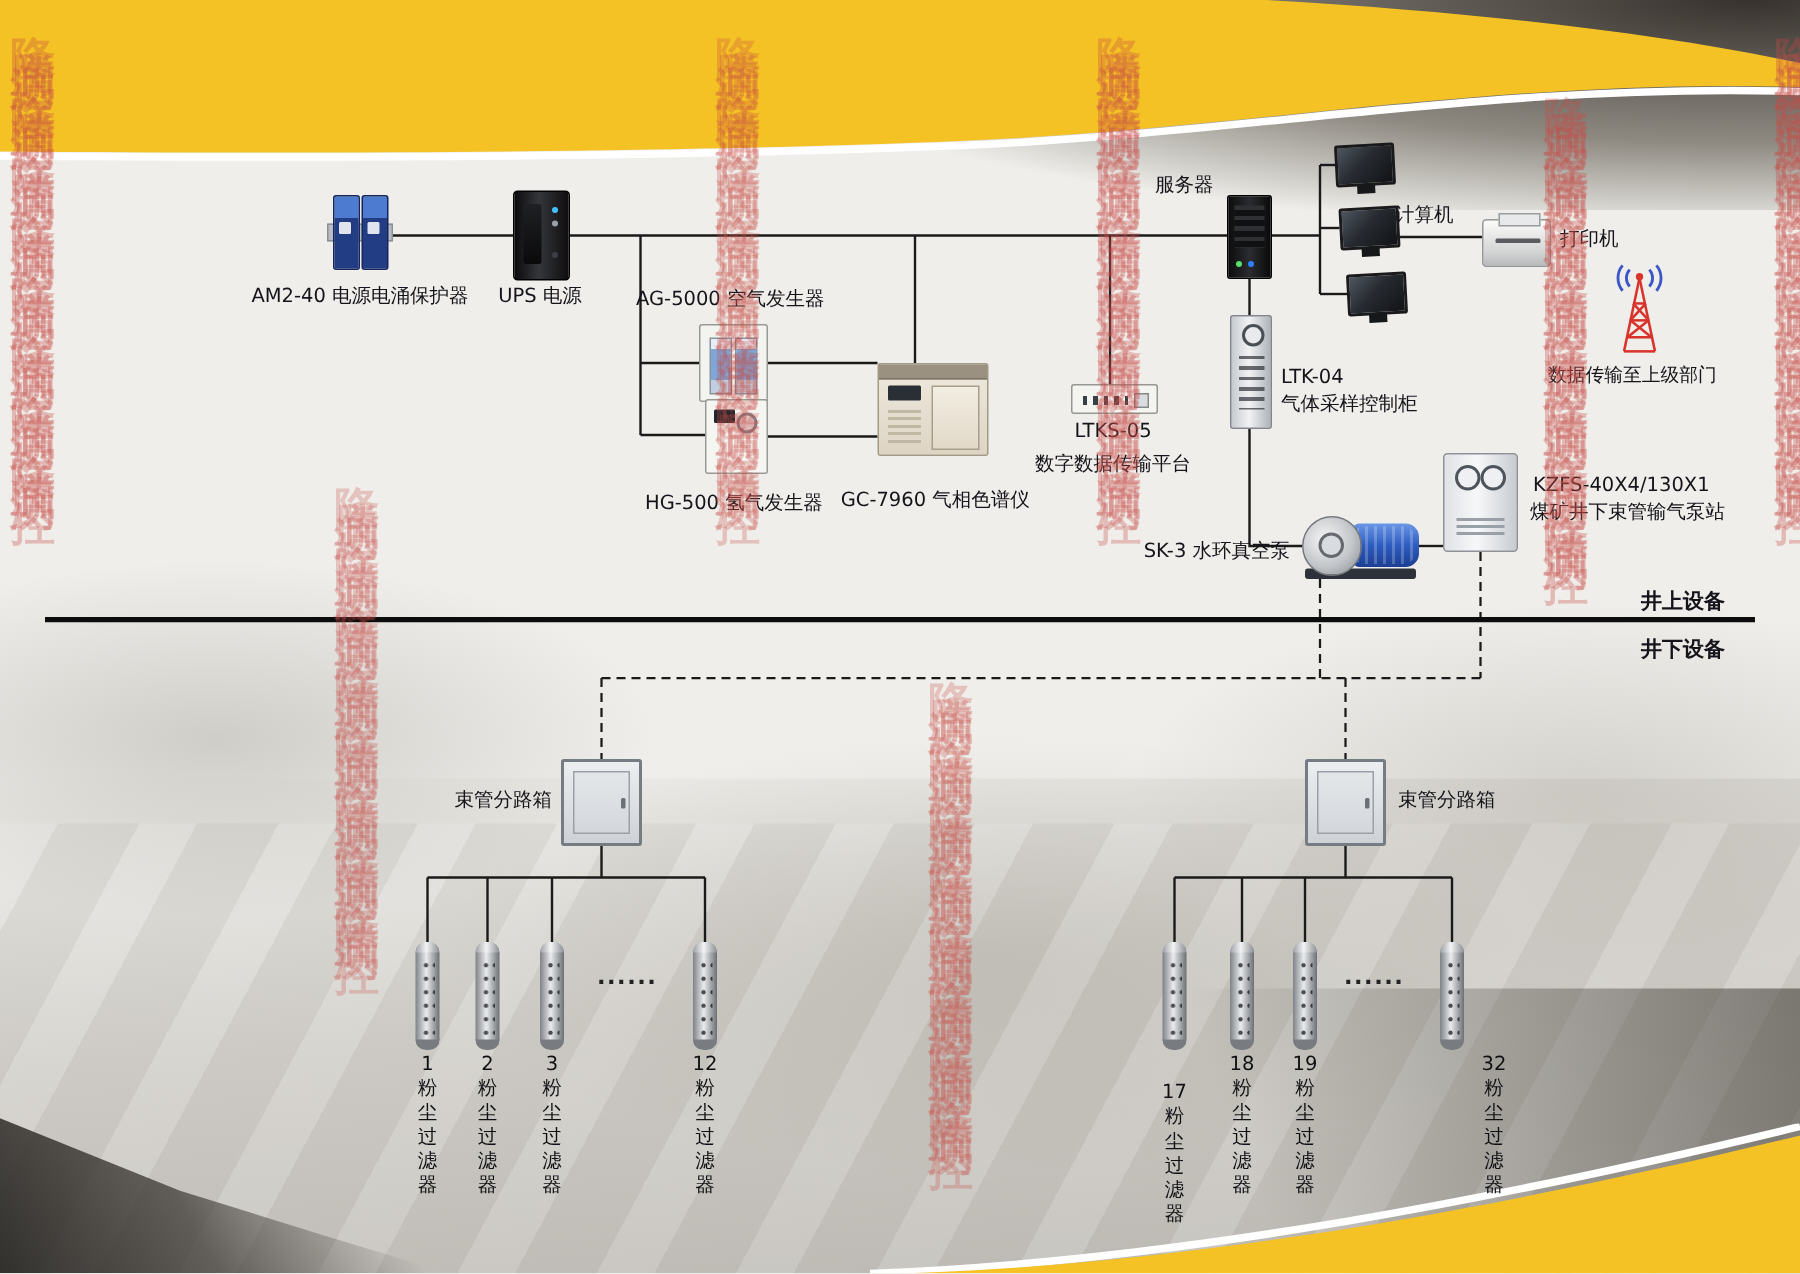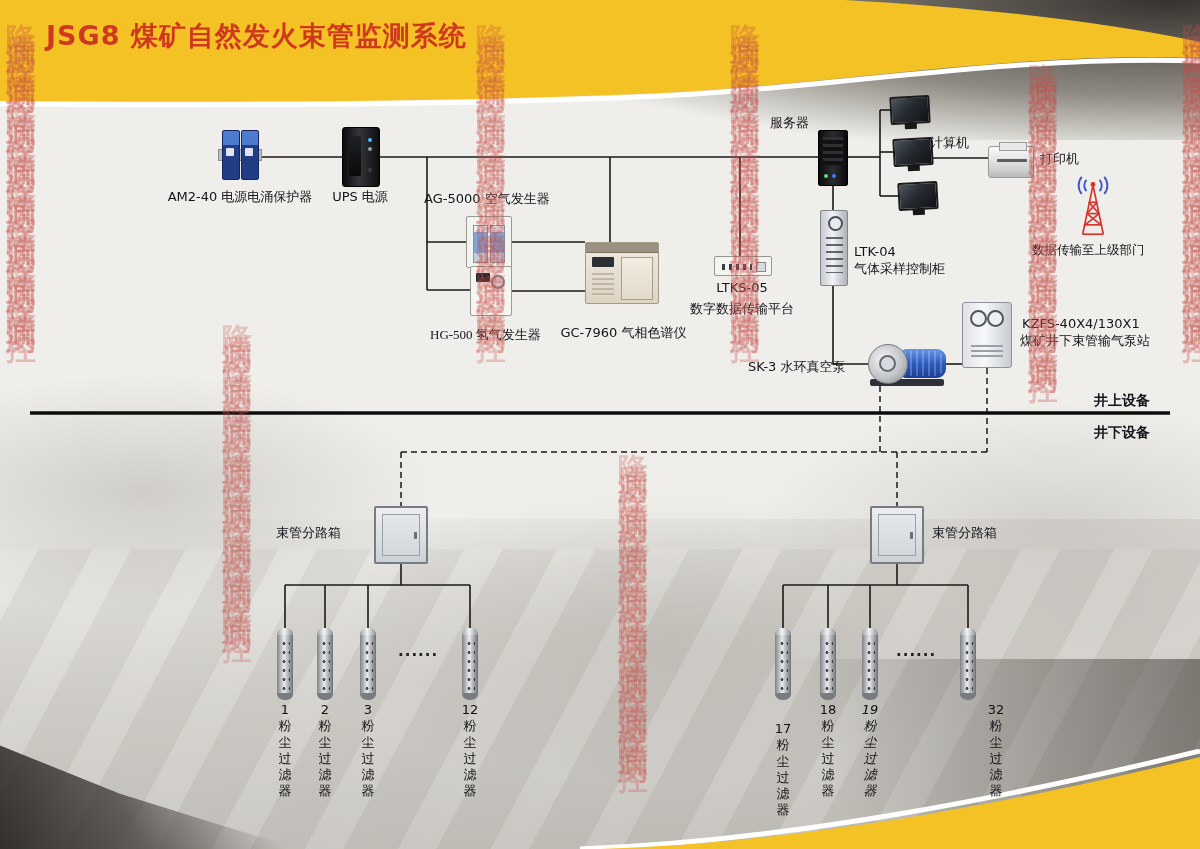--- a/index.html
+++ b/index.html
@@ -118,21 +118,21 @@
   .filter{width:16px;height:72px;border-radius:7px;background:linear-gradient(90deg,#7e8287,#e9ebed 45%,#6c7075);}
   .filter::before{content:"";position:absolute;left:0;right:0;top:0;height:7px;border-radius:7px 7px 0 0;
     background:linear-gradient(90deg,#9ea2a7,#f2f3f4 45%,#8b8f94);}
   .filter::after{content:"";position:absolute;left:0;right:0;bottom:0;height:7px;border-radius:0 0 7px 7px;background:#787c81;}
   .holes{position:absolute;left:3px;right:3px;top:10px;bottom:10px;
     background-image:radial-gradient(circle,rgba(25,25,28,0.75) 1.2px,transparent 1.7px);
     background-size:6px 9px;background-position:1px 1px;}
   
   .lbl{position:absolute;z-index:4;font-size:13px;color:#14141a;white-space:nowrap;}
   .lbl.c{text-align:center;}
-  .lbl.r{}
+  .lbl.r{text-align:right;}
   .zone{font-weight:bold;font-size:14px;}
   .dots{position:absolute;z-index:4;font-weight:bold;font-size:15px;letter-spacing:1px;color:#222;}
   .fcap{position:absolute;top:702px;width:22px;z-index:4;text-align:center;font-size:13px;line-height:1.25;color:#101014;}
   .fcap .vert{word-break:break-all;}
 </style>
 </head>
 <body>
 
 <div class="stage">
 
@@ -142,21 +142,20 @@
     <div class="bg-terrain"></div>
     <div class="bg-stripes"></div>
     <div class="bg-rocks"></div>
     <div class="bg-darkbr"></div>
   </div>
 
   <svg class="hdr-svg" width="1200" height="135" viewBox="0 0 1200 135">
     <path d="M0,104 C250,106 470,104 640,97 C830,89 1000,55 1200,61" fill="none" stroke="#ffffff" stroke-width="5"></path>
     <path d="M0,0 L845,0 C985,8 1105,22 1200,42 L1200,58 C1000,52 830,86 640,94 C470,101 250,103 0,101 Z" fill="#F4C224"></path>
   </svg>
-  <div class="title">JSG8 煤矿自然发火束管监测系统</div>
 
   <svg class="corner-svg" width="620" height="100" viewBox="0 0 620 100">
     <path d="M0,100 C210,92 430,48 620,2" fill="none" stroke="#ffffff" stroke-width="5"></path>
     <path d="M620,8 C440,52 225,94 20,100 L620,100 Z" fill="#F4C224"></path>
   </svg>
 
   <svg class="wires" width="1200" height="849" viewBox="0 0 1200 849">
     <path class="s" d="M258,157 H342"></path>
     <path class="s" d="M380,157 H818"></path>
     <path class="s" d="M848,157 H880"></path>
@@ -268,21 +267,21 @@
   <div class="dev filter" style="left:862px;top:628px;">
       <div class="holes"></div>
     </div>
   <div class="dev filter" style="left:960px;top:628px;">
       <div class="holes"></div>
     </div>
 
   <div class="lbl c" style="left:150px;top:188px;width:180px;">AM2-40 电源电涌保护器</div>
   <div class="lbl c" style="left:318px;top:188px;width:84px;">UPS 电源</div>
   <div class="lbl" style="left:424px;top:190px;">AG-5000 空气发生器</div>
-  <div class="lbl" style="left:430px;top:326px;font-family:Liberation Serif, serif;">HG-500 氢气发生器</div>
+  <div class="lbl" style="left:430px;top:326px;">HG-500 氢气发生器</div>
   <div class="lbl c" style="left:551px;top:308px;width:145px;margin-top:16px;">GC-7960 气相色谱仪</div>
   <div class="lbl c" style="left:672px;top:280px;width:140px;">LTKS-05</div>
   <div class="lbl c" style="left:672px;top:300px;width:140px;">数字数据传输平台</div>
   <div class="lbl" style="left:770px;top:114px;text-align:center;">服务器</div>
   <div class="lbl" style="left:930px;top:134px;">计算机</div>
   <div class="lbl" style="left:1040px;top:150px;">打印机</div>
   <div class="lbl" style="left:1032px;top:242px;font-size:12.5px;">数据传输至上级部门</div>
   <div class="lbl" style="left:854px;top:244px;">LTK-04</div>
   <div class="lbl" style="left:854px;top:260px;">气体采样控制柜</div>
   <div class="lbl" style="left:1022px;top:316px;">KZFS-40X4/130X1</div>
@@ -312,21 +311,21 @@
     <div class="vert">粉尘过滤器</div>
   </div>
   <div class="fcap" style="left:772px;margin-top:19px;">
     <div class="num">17</div>
     <div class="vert">粉尘过滤器</div>
   </div>
   <div class="fcap" style="left:817px;">
     <div class="num">18</div>
     <div class="vert">粉尘过滤器</div>
   </div>
-  <div class="fcap" style="left:859px;font-style:italic;">
+  <div class="fcap" style="left:859px;">
     <div class="num">19</div>
     <div class="vert">粉尘过滤器</div>
   </div>
   <div class="fcap" style="left:957px;margin-left:28px;">
     <div class="num">32</div>
     <div class="vert">粉尘过滤器</div>
   </div>
 
   <div class="wm wm-a">隆腾测控隆腾测控隆腾测控隆腾测控隆腾测控隆腾测控隆腾测控隆腾测控</div>
   <div class="wm wm-b">隆腾测控隆腾测控隆腾测控隆腾测控隆腾测控隆腾测控隆腾测控隆腾测控</div>

